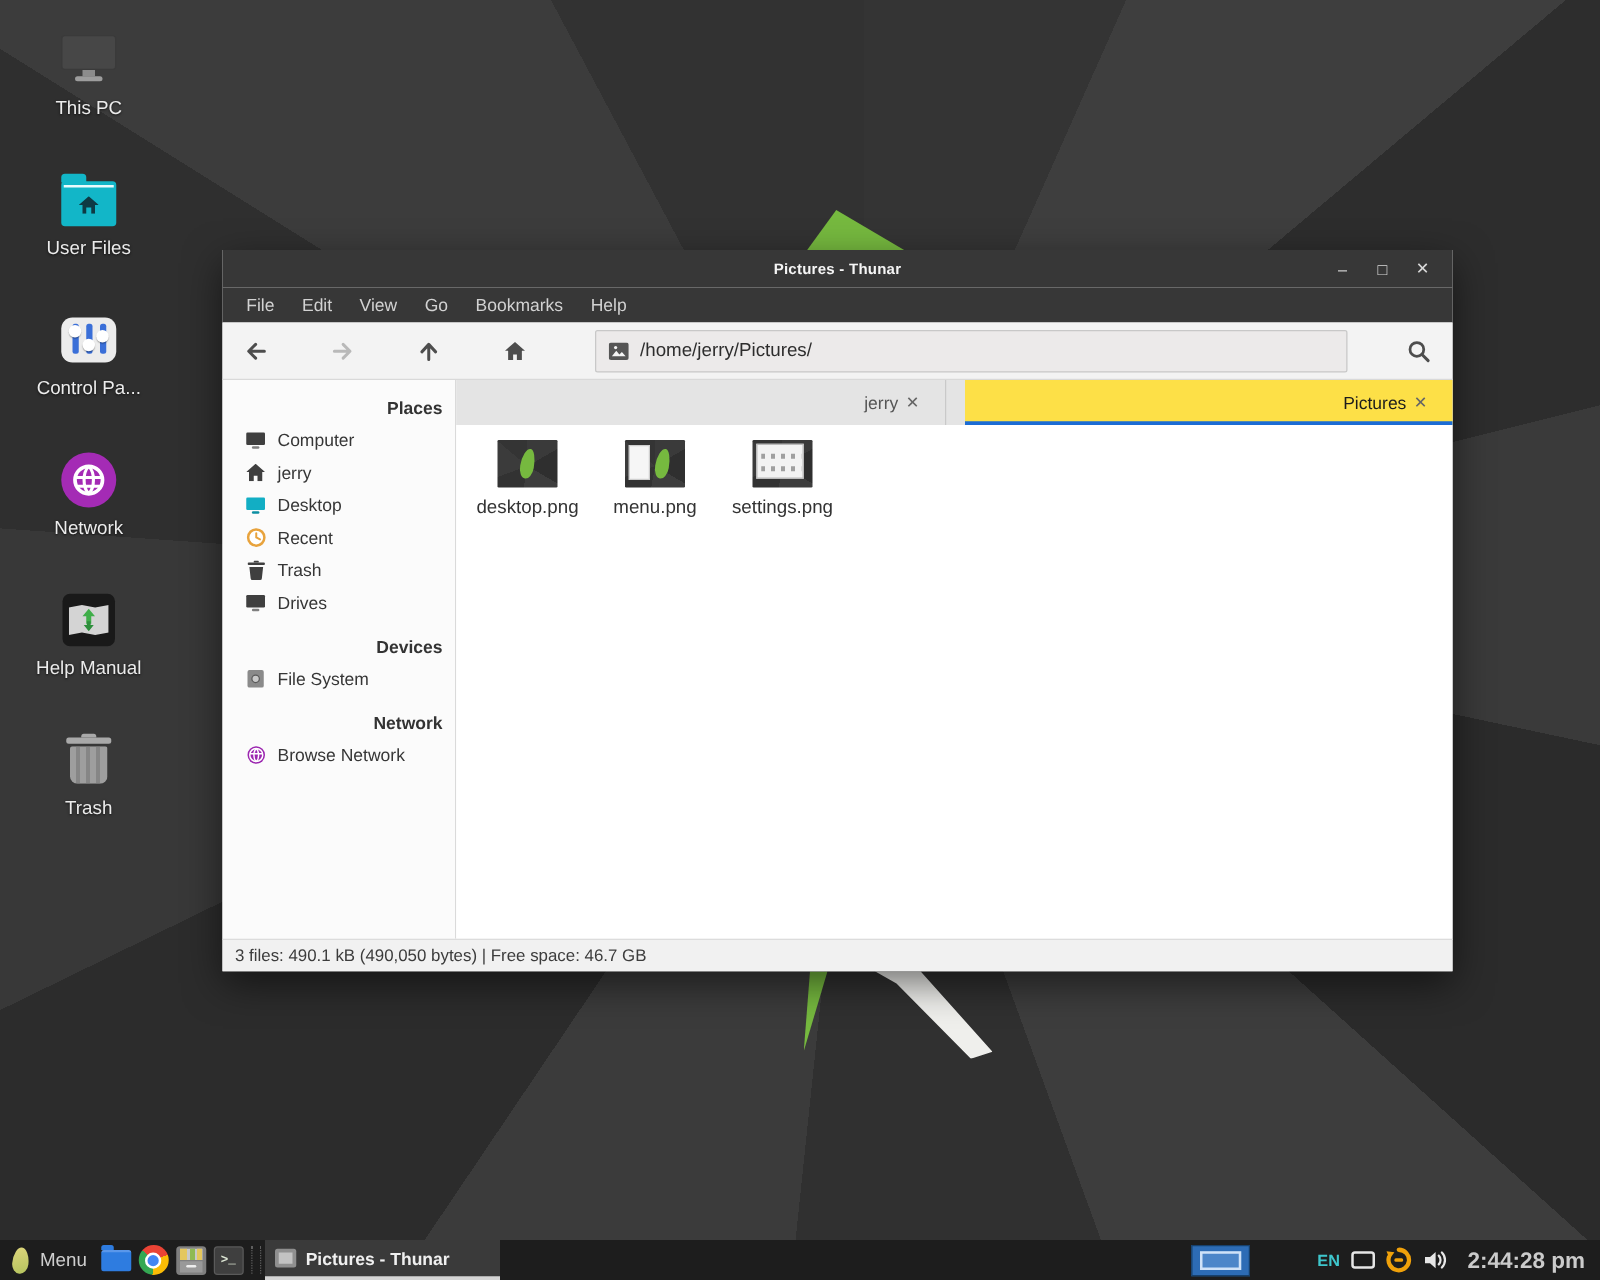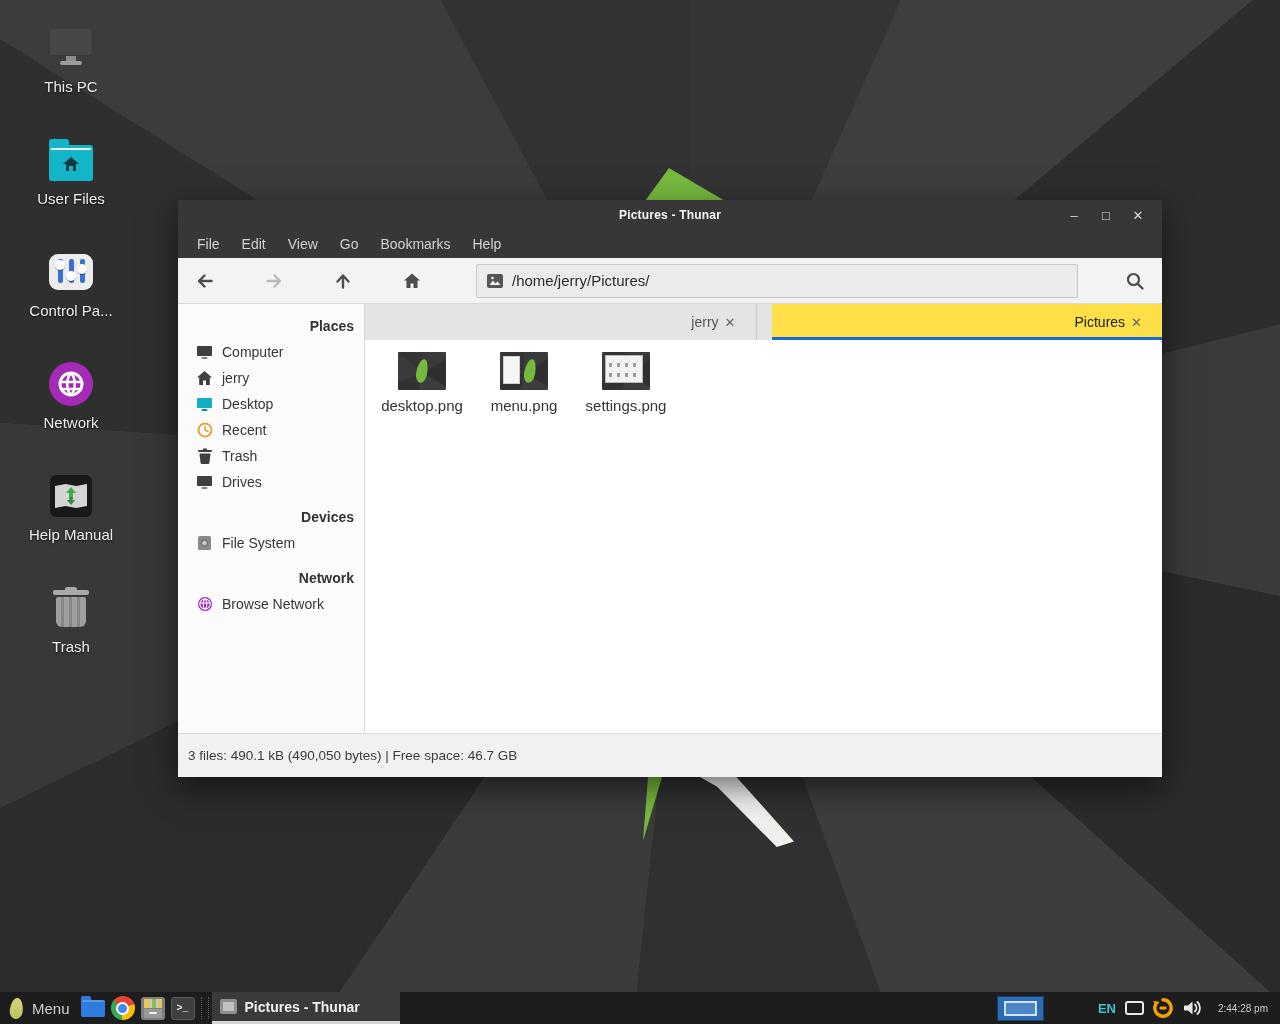--- a/index.html
+++ b/index.html
@@ -94,21 +94,21 @@
     border-radius:55% 45% 50% 50% / 60% 60% 40% 40%; transform:translate(-50%,-50%) rotate(10deg); }
   .thumb.menu .panel { position:absolute; left:3px; top:4px; width:17px; height:28px; background:#f6f6f6; border:1px solid #cfcfcf; }
   .thumb.menu .leaf { left:62%; }
   .thumb.settings .winimg { position:absolute; left:3px; top:3px; right:7px; bottom:7px; background:#f2f2f2; border:1px solid #b9b9b9;
     background-image:
       repeating-linear-gradient(90deg,#9f9f9f 0 3px, rgba(0,0,0,0) 3px 8px),
       repeating-linear-gradient(90deg,#9f9f9f 0 3px, rgba(0,0,0,0) 3px 8px);
     background-size:32px 4px, 32px 4px; background-position:3px 7px, 3px 17px; background-repeat:no-repeat; }
   .file-name { margin-top:7px; font-size:15px; color:#333; }
 
-  .statusbar { height:44px; background:#f1f1f1; border-top:1px solid #dcdcdc; display:flex; align-items:center; padding-left:10px;
+  .statusbar { height:26px; background:#f1f1f1; border-top:1px solid #dcdcdc; display:flex; align-items:center; padding-left:10px;
     font-size:13.5px; color:#3c3c3c; flex:none; }
 
   
   .taskbar { position:absolute; left:0; bottom:0; width:1280px; height:32px; background:#1d1d1d; display:flex; align-items:center; padding:0 6px 0 8px; }
   .tb-menu { display:flex; align-items:center; gap:9px; padding:0 8px 0 2px; height:20px; }
   .mint-logo { width:13px; height:21px; background:linear-gradient(160deg,#ded67c,#b4c35e); border-radius:50% 50% 50% 50% / 62% 62% 38% 38%; transform:rotate(6deg); }
   .tb-menu-label { color:#cfcfcf; font-size:15px; }
   .tb-launcher { width:30px; height:32px; display:flex; align-items:center; justify-content:center; }
   .ic-bluefolder { position:relative; width:24px; height:17px; background:#2e7ce0; border-radius:2px; border-top:2px solid #5a97ea; }
   .ic-bluefolder::before { content:""; position:absolute; left:0; top:-6px; width:10px; height:4px; background:#2e7ce0; border-radius:2px 2px 0 0; }
@@ -126,21 +126,21 @@
   .tb-task-icon { width:17px; height:15px; background:#8f8f8f; border-radius:2px; position:relative; }
   .tb-task-icon::after { content:""; position:absolute; inset:3px; background:#c2c2c2; }
   .tb-task-label { color:#f0f0f0; font-size:14px; font-weight:bold; white-space:nowrap; }
 
   .tray { margin-left:auto; display:flex; align-items:center; }
   .pager { width:47px; height:25px; background:#2d6cb5; border:1px solid #16406c; margin-right:54px; display:flex; align-items:center; justify-content:center; }
   .pager .pwin { width:33px; height:15px; border:2px solid #cfe2f8; background:#4c86c9; }
   .tray-kb { color:#3ec6cc; font-size:13px; font-weight:bold; margin-right:9px;text-align:center; }
   .tray-screen { width:19px; height:14px; border:2px solid #e6e6e6; border-radius:3px; margin-right:8px; }
   .tray-gap { margin-right:8px; display:flex; align-items:center; }
-  .clock { color:#cbcbcb; font-size:10px; margin:0 6px 0 8px; white-space:nowrap; }
+  .clock { color:#cbcbcb; font-size:18px; margin:0 6px 0 8px; white-space:nowrap;font-weight:bold; }
 </style>
 </head>
 <body>
 
 <div class="wallpaper"></div>
 <div class="leaf-top"></div>
 <div class="leaf-bottom"></div>
 <div class="swoosh-bottom"></div>
 
 <div class="desk-icons">

